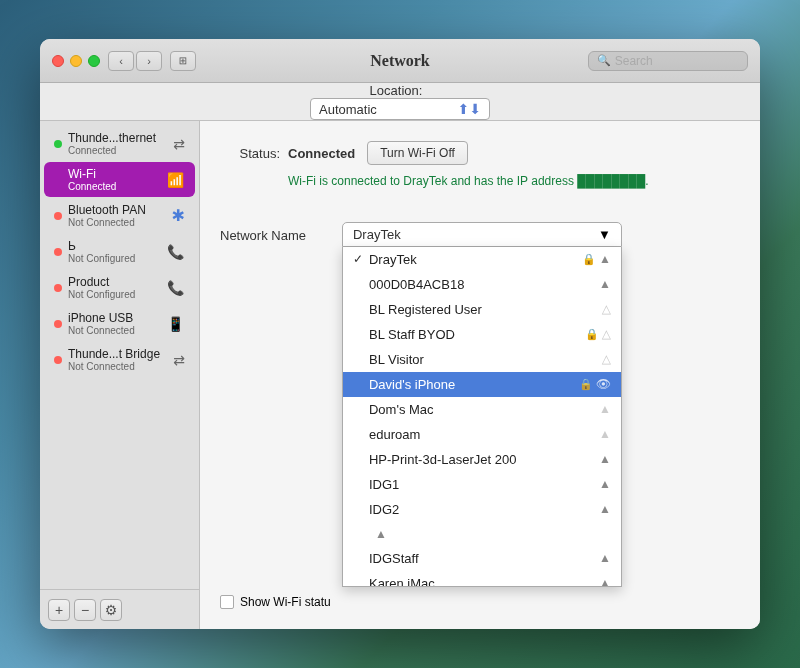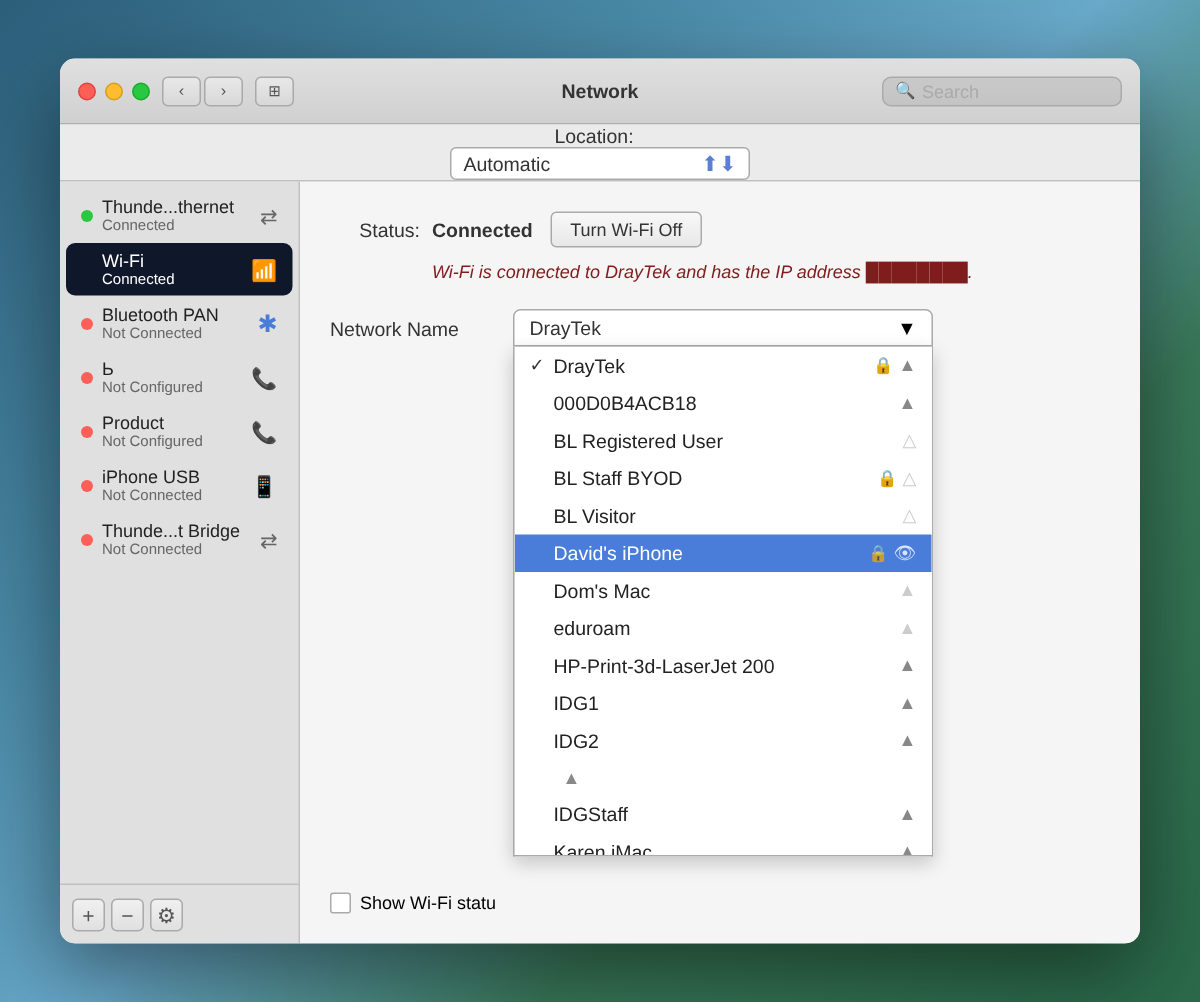--- a/index.html
+++ b/index.html
@@ -92,23 +92,24 @@
       cursor: pointer;
       font-size: 10px;
       color: #555;
       margin-right: auto;
     }
 
     .titlebar-title {
       position: absolute;
       left: 50%;
       transform: translateX(-50%);
-      font-size: 13px;
+      font-size: 16px;
       font-weight: 600;
       color: #333;
+      font-family: Liberation Serif, serif;
     }
 
     .search-bar {
       display: flex;
       align-items: center;
       background: rgba(0,0,0,0.08);
       border: 1px solid #aaa;
       border-radius: 6px;
       padding: 2px 8px;
       width: 160px;
@@ -144,21 +145,21 @@
       margin-right: 8px;
     }
 
     .location-select {
       display: flex;
       align-items: center;
       background: white;
       border: 1px solid #aaa;
       border-radius: 4px;
       padding: 2px 8px;
-      width: 200px;
+      width: 180px;
       cursor: pointer;
     }
 
     .location-select-text {
       flex: 1;
       font-size: 13px;
       color: #333;
     }
 
     .location-select-arrow {
@@ -192,21 +193,21 @@
     .sidebar-item {
       display: flex;
       align-items: center;
       padding: 5px 10px;
       cursor: pointer;
       border-radius: 6px;
       margin: 1px 4px;
     }
 
     .sidebar-item.active {
-      background: #0f172a;
+      background: #a21caf;
     }
 
     .sidebar-item.active .item-name,
     .sidebar-item.active .item-status {
       color: white;
     }
 
     .item-indicator {
       width: 8px;
       height: 8px;
@@ -306,25 +307,24 @@
       border: 1px solid #aaa;
       border-radius: 4px;
       padding: 4px 12px;
       font-size: 12px;
       cursor: pointer;
       color: #333;
     }
 
     .status-description {
       font-size: 12px;
-      color: #7f1d1d;
+      color: #15803d;
       margin-left: 68px;
-      margin-bottom: 16px;
+      margin-bottom: 32px;
       line-height: 1.4;
-      font-style: italic;
     }
 
     .network-name-row {
       display: flex;
       align-items: flex-start;
       position: relative;
       gap: 28px;
     }
 
     .network-name-label {

